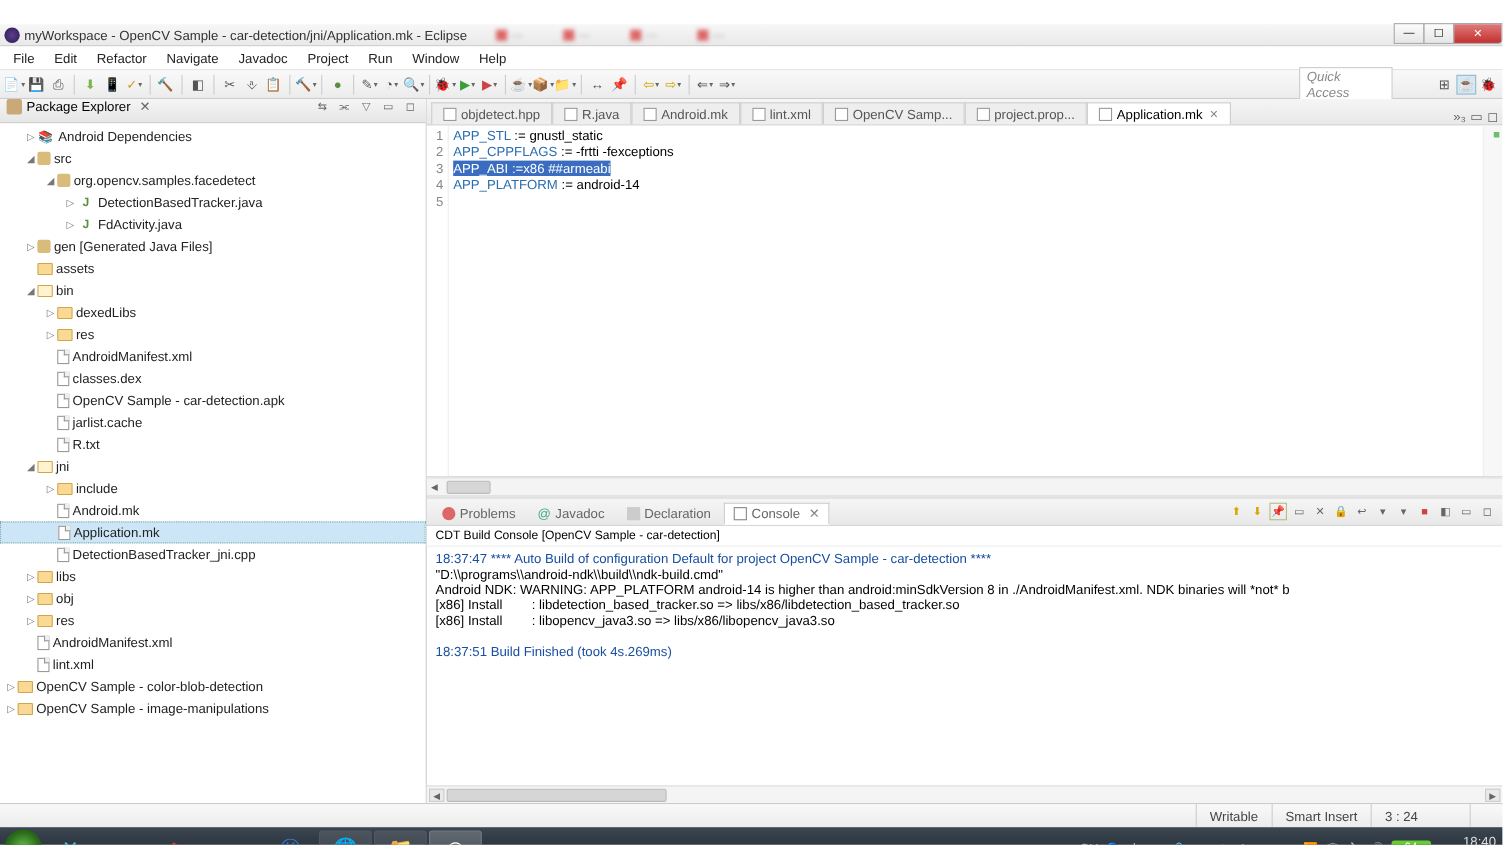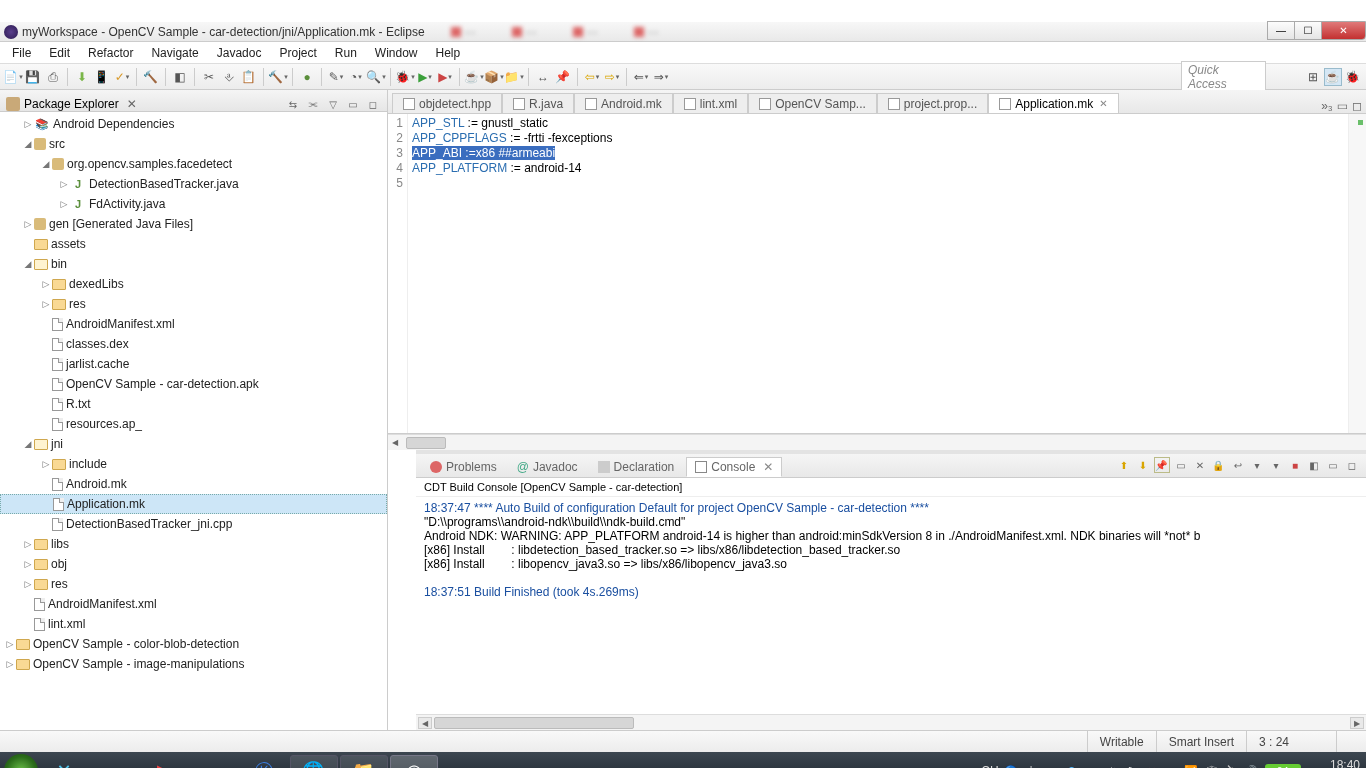--- a/index.html
+++ b/index.html
@@ -20,21 +20,21 @@
 .toolbar { height: 26px; background: linear-gradient(#f9f9f9,#ececec); border-bottom: 1px solid #ccc; display: flex; align-items: center; padding: 0 4px; gap: 2px; position: relative; }
 .tbtn { width: 18px; height: 18px; display: flex; align-items: center; justify-content: center; color: #555; font-size: 12px; }
 .tbtn.dd::after { content: "▾"; font-size: 7px; margin-left: 1px; color: #666; }
 .tsep { width: 1px; height: 18px; background: #ccc; margin: 0 3px; }
 .quick { position: absolute; right: 100px; color: #888; font-style: italic; padding: 1px 6px; border: 1px solid #ccc; background: #fff; width: 85px; }
 .persp { position: absolute; right: 4px; display: flex; gap: 2px; }
 
 .main { display: flex; height: 640px; }
 
 .sidebar { width: 388px; border-right: 1px solid #ccc; display: flex; flex-direction: column; background: #fff; }
-.view-hdr { height: 22px; background: linear-gradient(#f5f5f5,#e6e6e6); border-bottom: 1px solid #ccc; display: flex; align-items: flex-end; padding: 0 6px; gap: 4px; }
+.view-hdr { height: 22px; background: linear-gradient(#f5f5f5,#e6e6e6); border-bottom: 1px solid #ccc; display: flex; align-items: flex-start; padding: 0 6px; gap: 4px; }
 .view-hdr .vh-icon { width: 14px; height: 14px; background: #c9a978; border-radius: 2px; }
 .view-hdr .vh-title { flex: none; }
 .view-hdr .vh-x { color: #666; margin-left: 4px; }
 .view-hdr .vh-sp { flex: 1; }
 .view-hdr .vh-btn { width: 16px; height: 14px; color: #666; font-size: 10px; display:flex;align-items:center;justify-content:center; }
 
 .tree { flex: 1; overflow: auto; padding: 2px 0; }
 .tn { display: flex; align-items: center; height: 20px; white-space: nowrap; }
 .tn.sel { background: #cde6f7; border: 1px dotted #7aa; }
 .tn .ar { width: 12px; text-align: center; color: #777; font-size: 9px; }
@@ -61,21 +61,21 @@
 .gutter { width: 20px; background: #fff; text-align: right; padding: 2px 4px 0 0; color: #888; font-family: Consolas, monospace; font-size: 12px; line-height: 15px; border-right:1px solid #eee; }
 .code { flex: 1; padding: 2px 4px; font-family: Consolas, monospace; font-size: 12px; line-height: 15px; white-space: pre; position:relative; }
 .code .kw { color: #2a6db0; }
 .code .hl { background: #3a6dbf; color: #fff; }
 .code .line3bg { position:absolute; top:30px; left:0;right:0;height:15px;background:#e6f0fb; z-index:-1; }
 .ed-hscroll { height: 16px; background: #f4f4f4; border-top: 1px solid #ddd; display:flex;align-items:center; }
 .ed-hscroll .thumb { height:12px;background:#d6d6d6;border:1px solid #bbb;border-radius:2px;margin-left:4px;width:40px; }
 .ov { width: 18px; background: #f7f7f7; border-left: 1px solid #eee; position:relative; }
 .ov .m { position:absolute;right:3px;width:5px;height:5px;background:#6abf6a; }
 
-.bottom { height: 280px; border-top: 4px solid #e3e3e3; display:flex;flex-direction:column;margin-left:28px; }
+.bottom { height: 280px; border-top: 4px solid #e3e3e3; display:flex;flex-direction:column; }
 .btabs { height: 24px; background: linear-gradient(#f5f5f5,#e8e8e8); display: flex; align-items: flex-end; padding: 0 6px; gap: 4px; position:relative;border-bottom:1px solid #ccc; }
 .btab { height: 20px; padding: 0 8px; display: flex; align-items: center; gap: 4px; color: #666; font-size: 11px; }
 .btab.act { background: #fff; border: 1px solid #ccc; border-bottom: 1px solid #fff; }
 .btab .bic { width:12px;height:12px; }
 .btabs .btns { position:absolute; right:6px; top:3px; display:flex; gap:3px; }
 .btabs .btns .b { width:16px;height:16px;display:flex;align-items:center;justify-content:center;color:#666;font-size:10px; }
 .con-title { padding: 3px 8px; background: #fff; border-bottom: 1px solid #eee; font-size: 11px; }
 .console { flex: 1; padding: 4px 8px; font-family: Consolas, monospace; font-size: 12px; line-height: 14px; white-space: pre; overflow: hidden; color: #000; }
 .console .ts { color: #1a4fa0; }
 .console .bd { color: #1a4fa0; }
@@ -242,36 +242,31 @@
           <span class="lbl">AndroidManifest.xml</span>
         </div>
       <div class="tn i2">
           <span class="ar"></span>
           <div class="ic file"></div>
           <span class="lbl">classes.dex</span>
         </div>
       <div class="tn i2">
           <span class="ar"></span>
           <div class="ic file"></div>
+          <span class="lbl">OpenCV Sample - car-detection.apk</span>
+        </div>
+      <div class="tn i2">
+          <span class="ar"></span>
+          <div class="ic file"></div>
           <span class="lbl">jarlist.cache</span>
         </div>
       <div class="tn i2">
           <span class="ar"></span>
           <div class="ic file"></div>
-          <span class="lbl">OpenCV Sample - car-detection.apk</span>
-        </div>
-      <div class="tn i2">
-          <span class="ar"></span>
-          <div class="ic file"></div>
           <span class="lbl">R.txt</span>
-        </div>
-      <div class="tn i2">
-          <span class="ar"></span>
-          <div class="ic file"></div>
-          <span class="lbl">resources.ap_</span>
         </div>
       <div class="tn i1">
           <span class="ar">◢</span>
           <div class="ic fld o"></div>
           <span class="lbl">jni</span>
         </div>
       <div class="tn i2">
           <span class="ar">▷</span>
           <div class="ic fld"></div>
           <span class="lbl">include</span>

